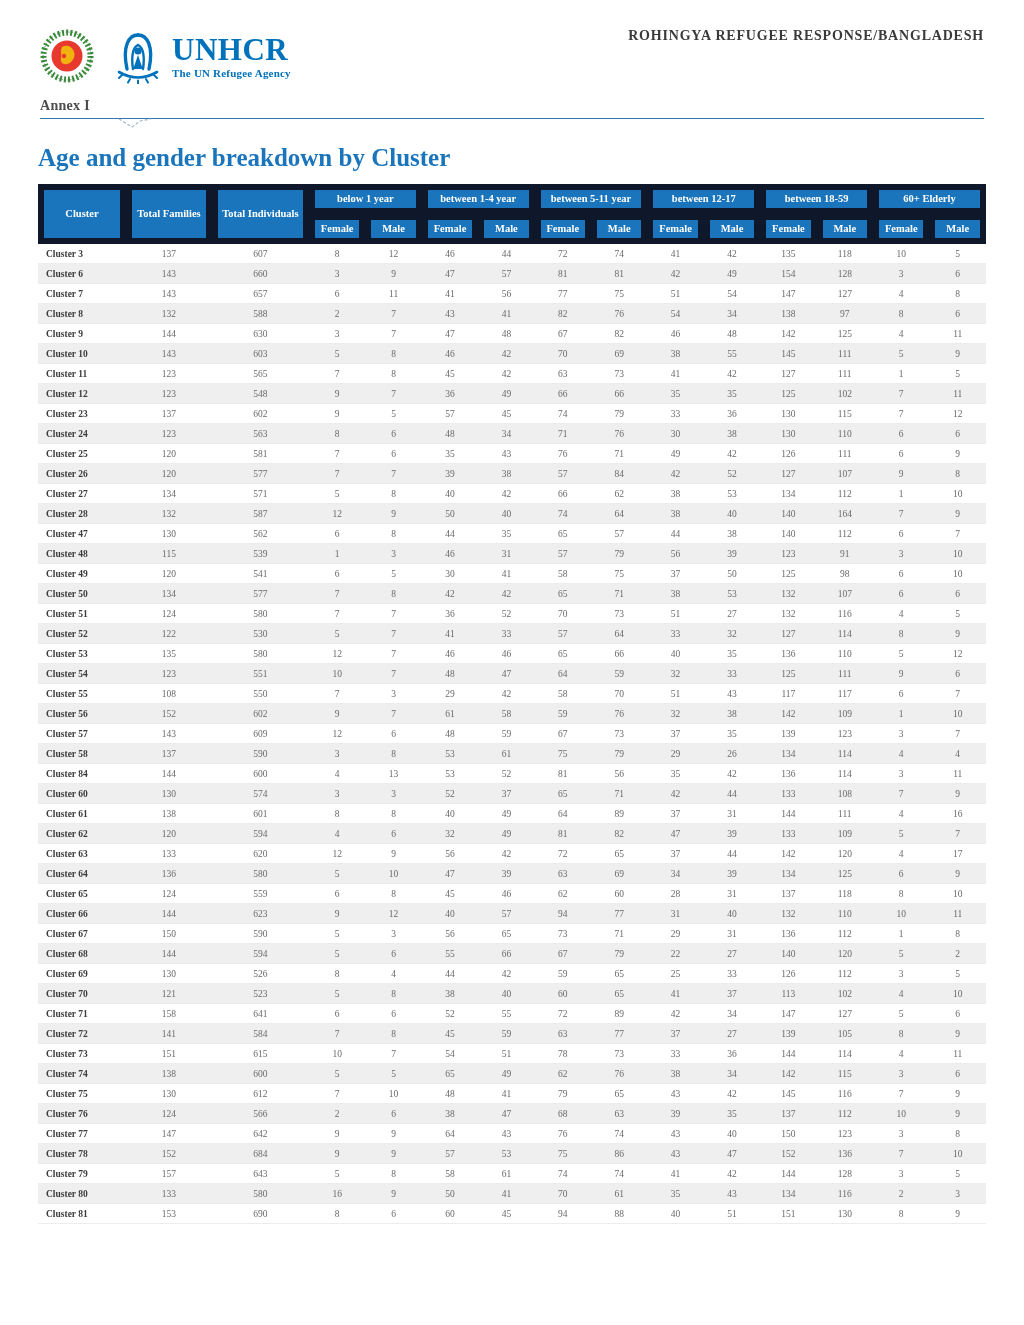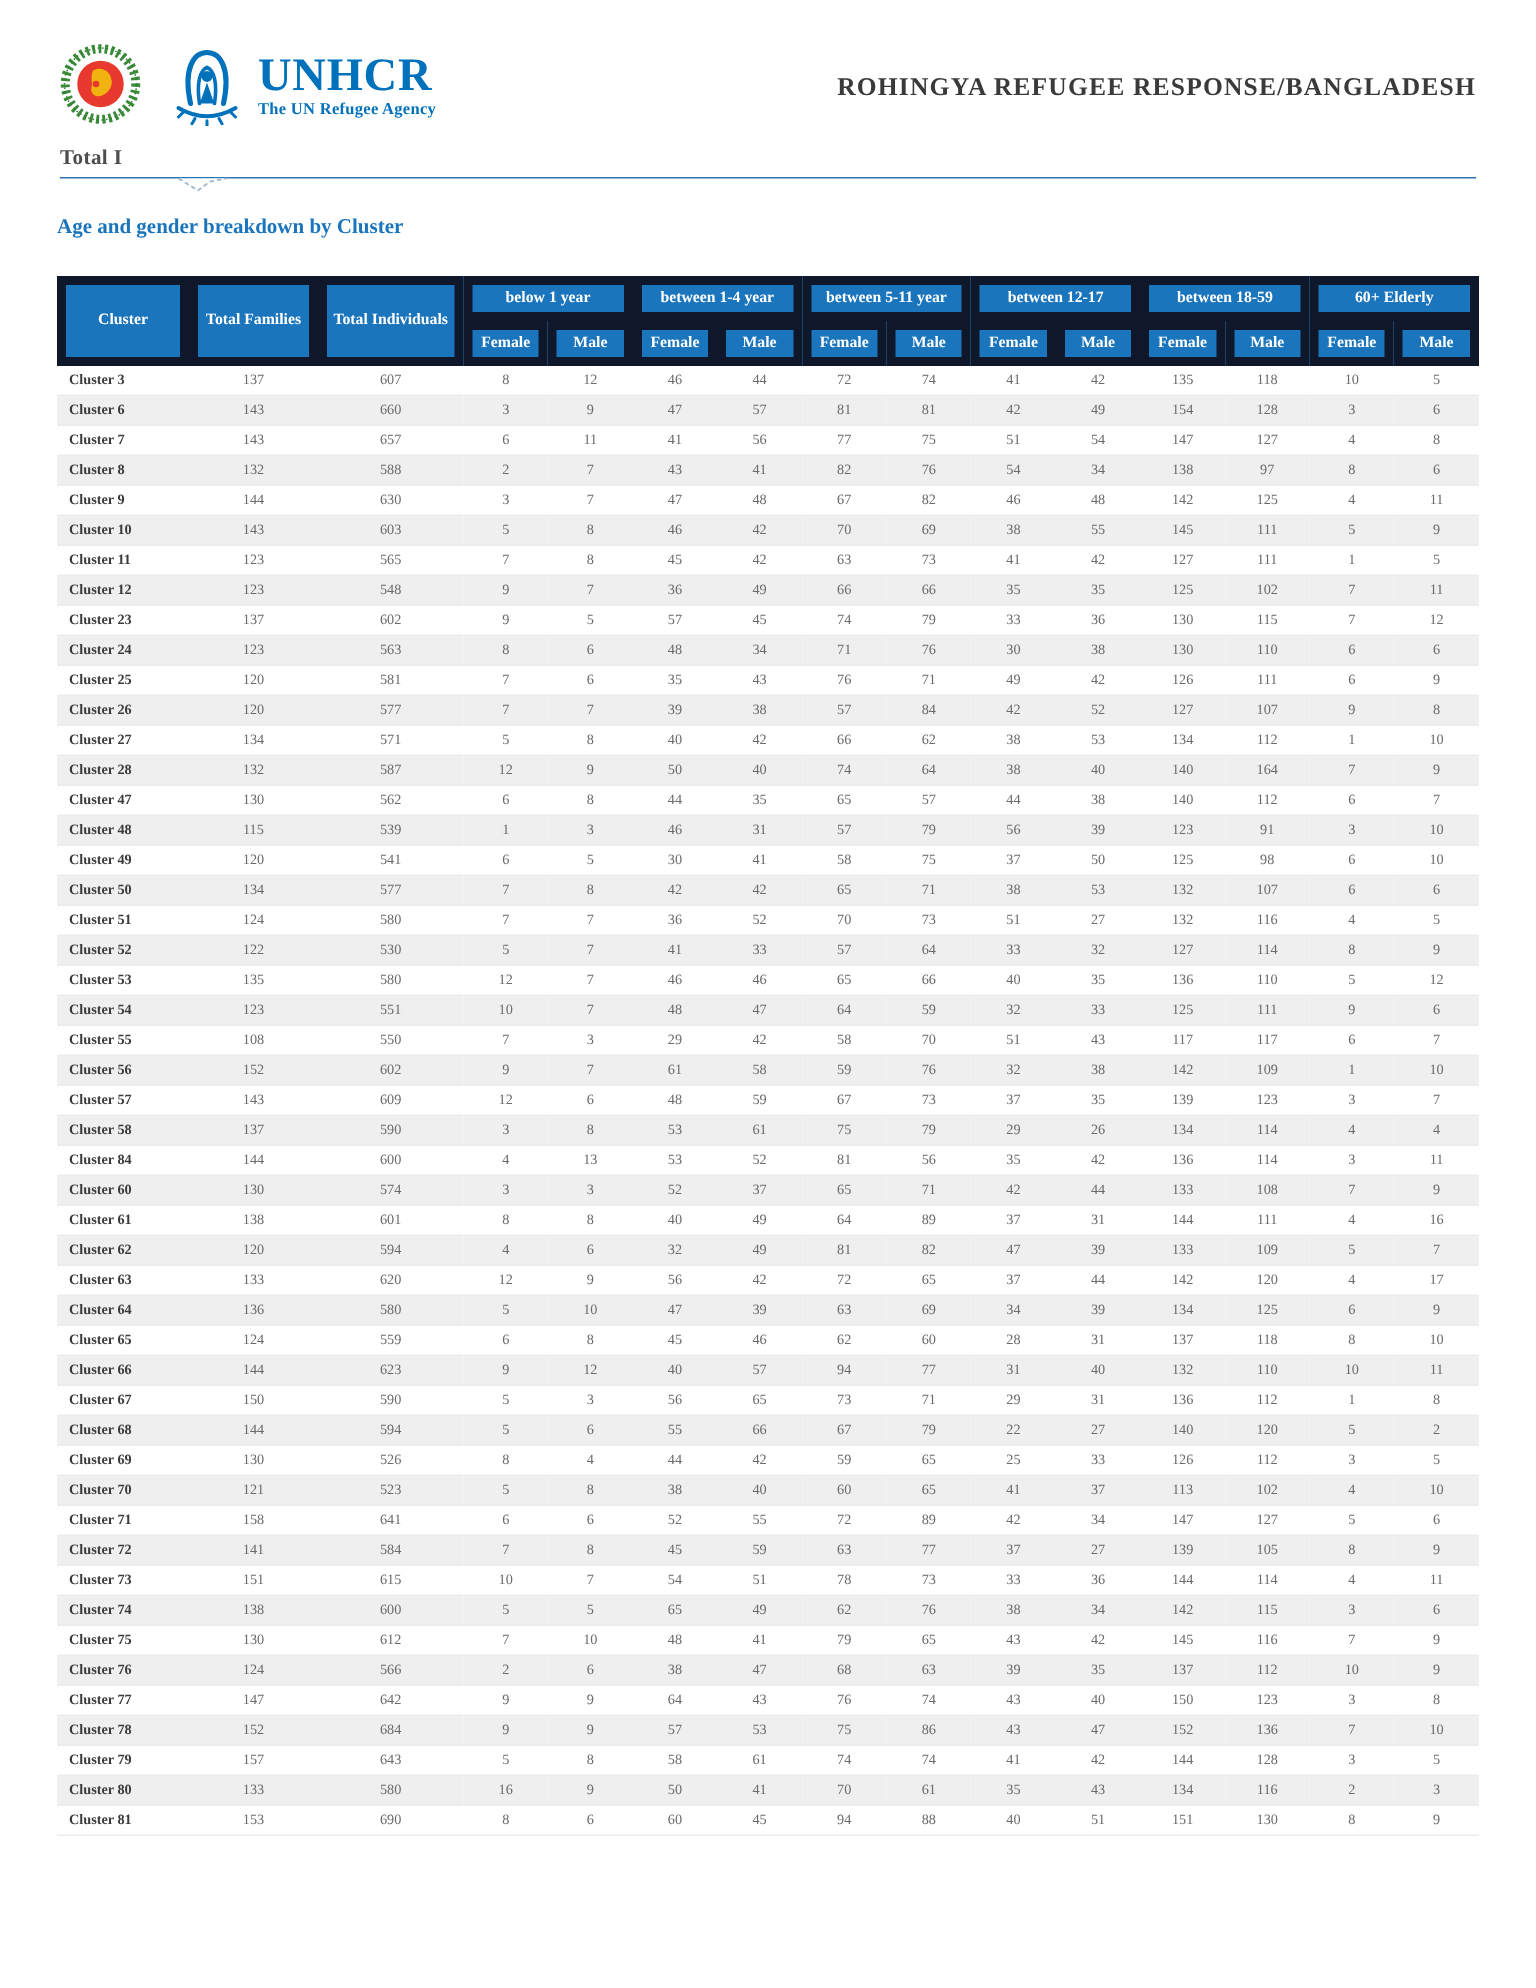--- a/index.html
+++ b/index.html
@@ -29,33 +29,33 @@
   .unhcr-title{
     font-size:31px;font-weight:bold;color:var(--unhcr-blue);
     letter-spacing:0.5px;
   }
   .unhcr-subtitle{
     font-size:11px;font-weight:bold;color:var(--unhcr-blue);margin-top:3px;
     letter-spacing:0.2px;
     text-align:center;
   }
   .response-text{
-    margin-top:20px;font-size:17px;font-weight:600;color:#3a3a3a;
+    font-size:14px;font-weight:600;color:#3a3a3a;
     letter-spacing:0.8px;
     text-align:center;
   }
   .annex{
     margin:14px 40px 0 40px;font-size:14px;font-weight:bold;color:#4d4d4d;
     letter-spacing:0.3px;
   }
   .rule-wrap{position:relative;margin:4px 40px 0 40px;height:12px;}
   .rule{border-top:1.5px solid var(--rule-blue);width:100%;}
   .rule-notch{position:absolute;left:78px;top:0px;}
   .page-title{
-    margin:14px 40px 24px 38px;font-size:14px;font-weight:bold;
+    margin:14px 40px 12px 38px;font-size:25px;font-weight:bold;
     color:var(--title-blue);
   }
   table.data{
     width:948px;margin-left:38px;border-collapse:separate;border-spacing:0;
     table-layout:fixed;
   }
   thead th{
     background:var(--header-blue);color:#ffffff;font-size:10.5px;
     font-weight:bold;border:6px solid #0f172a;text-align:center;
     padding:3px 0;line-height:1.15;
@@ -100,21 +100,21 @@
         </svg>
         <div class="unhcr-text-block">
           <span class="unhcr-title">UNHCR</span>
           <span class="unhcr-subtitle">The UN Refugee Agency</span>
         </div>
       </div>
     </div>
     <div class="response-text">ROHINGYA REFUGEE RESPONSE/BANGLADESH</div>
   </div>
 
-  <div class="annex">Total I</div>
+  <div class="annex">Annex I</div>
 
   <div class="rule-wrap">
     <div class="rule"></div>
     <svg class="rule-notch" width="34" height="12" viewBox="0 0 34 12">
       <path d="M1,1 L14,9 L22,3 L33,1" fill="#ffffff" stroke="#9fb6cc" stroke-width="1.2" stroke-dasharray="3 2"></path>
     </svg>
   </div>
 
   <div class="page-title">Age and gender breakdown by Cluster</div>
 

